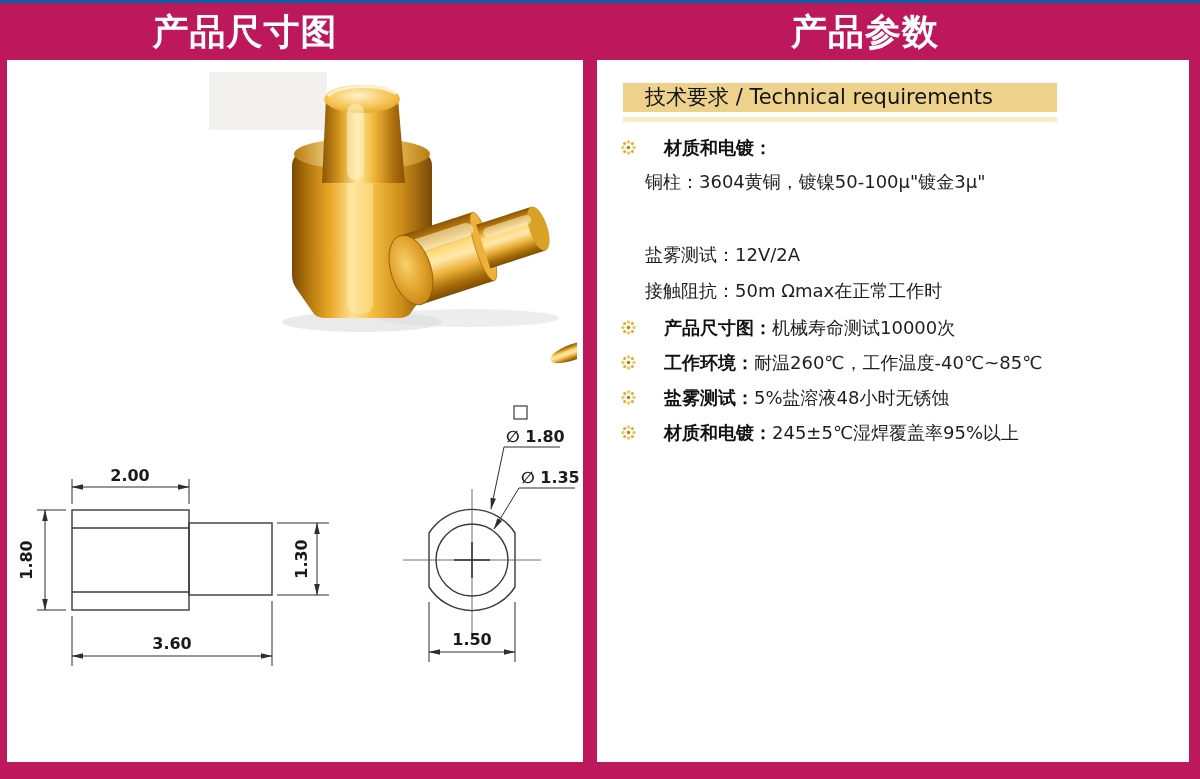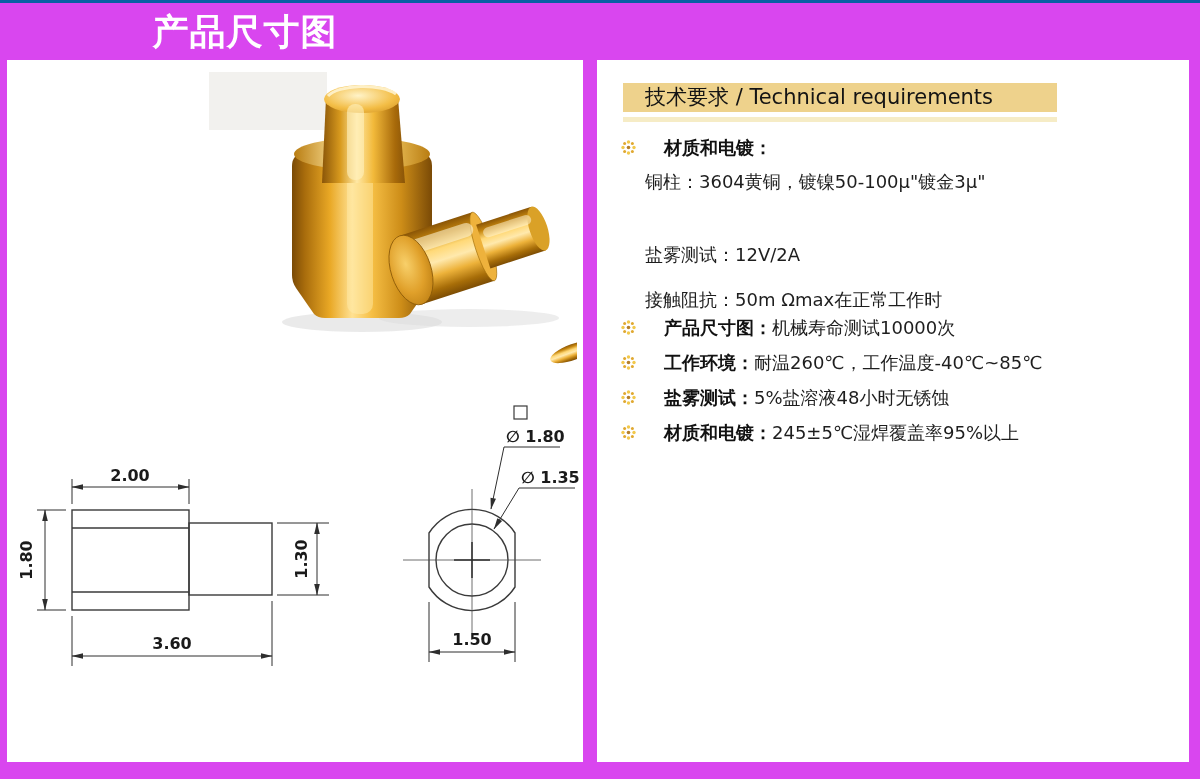--- a/index.html
+++ b/index.html
@@ -1,17 +1,17 @@
 <!DOCTYPE html>
 <html><head>
 <meta charset="utf-8">
 <style>
   html,body{margin:0;padding:0;}
   body{width:1200px;height:779px;font-family:"DejaVu Sans","Liberation Sans",sans-serif;}
-  .stage{position:relative;width:1200px;height:779px;background:#d946ef;overflow:hidden;}
+  .stage{position:relative;width:1200px;height:779px;background:#be185d;overflow:hidden;}
   .top-edge{position:absolute;left:0;top:0;width:1200px;height:3px;background:#0a60a4;}
 
   .page-title{position:absolute;top:9px;color:#ffffff;font-family:"DejaVu Serif","Liberation Serif",serif;
               font-weight:700;font-size:36px;line-height:44px;text-align:center;letter-spacing:1px;}
   .title-left{left:55px;width:380px;}
   .title-right{left:660px;width:410px;}
 
   .panel{position:absolute;top:60px;background:#ffffff;}
   .panel-left{left:7px;width:576px;height:702px;}
   .panel-right{left:597px;width:592px;height:702px;}
@@ -30,20 +30,21 @@
 
   svg text{font-family:"DejaVu Sans","Liberation Sans",sans-serif;}
 </style>
 </head>
 <body>
 
 <div class="stage">
   <div class="top-edge"></div>
 
   <div class="page-title title-left">产品尺寸图</div>
+  <div class="page-title title-right">产品参数</div>
 
   <div class="panel panel-left">
 
     <svg width="380" height="330" viewBox="0 0 380 330" style="position:absolute;left:190px;top:10px;">
       <defs>
         <linearGradient id="goldV" x1="0" y1="0" x2="1" y2="0">
           <stop offset="0" stop-color="#7a4a06"></stop>
             <stop offset="0.09" stop-color="#a86c0c"></stop>
           <stop offset="0.27" stop-color="#e9a825"></stop>
             <stop offset="0.43" stop-color="#ffe193"></stop>
@@ -198,21 +199,21 @@
 
     <div class="spec-row sub" style="top:110px">
       <span class="spec-value">铜柱：3604黄铜，镀镍50-100μ"镀金3μ"</span>
     </div>
 
 
     <div class="spec-row sub" style="top:183px">
       <span class="spec-value">盐雾测试：12V/2A</span>
     </div>
 
-    <div class="spec-row sub" style="top:228px">
+    <div class="spec-row sub" style="top:219px">
       <span class="spec-value">接触阻抗：50m Ωmax在正常工作时</span>
     </div>
 
     <div class="spec-row" style="top:256px">
       <span class="star"><svg width="15" height="15" viewBox="0 0 15 15">
             <g fill="#f2c94c">
               <circle cx="7.5" cy="2" r="1.7"></circle>
               <circle cx="7.5" cy="13" r="1.7"></circle>
               <circle cx="2" cy="7.5" r="1.7"></circle>
               <circle cx="13" cy="7.5" r="1.7"></circle>

